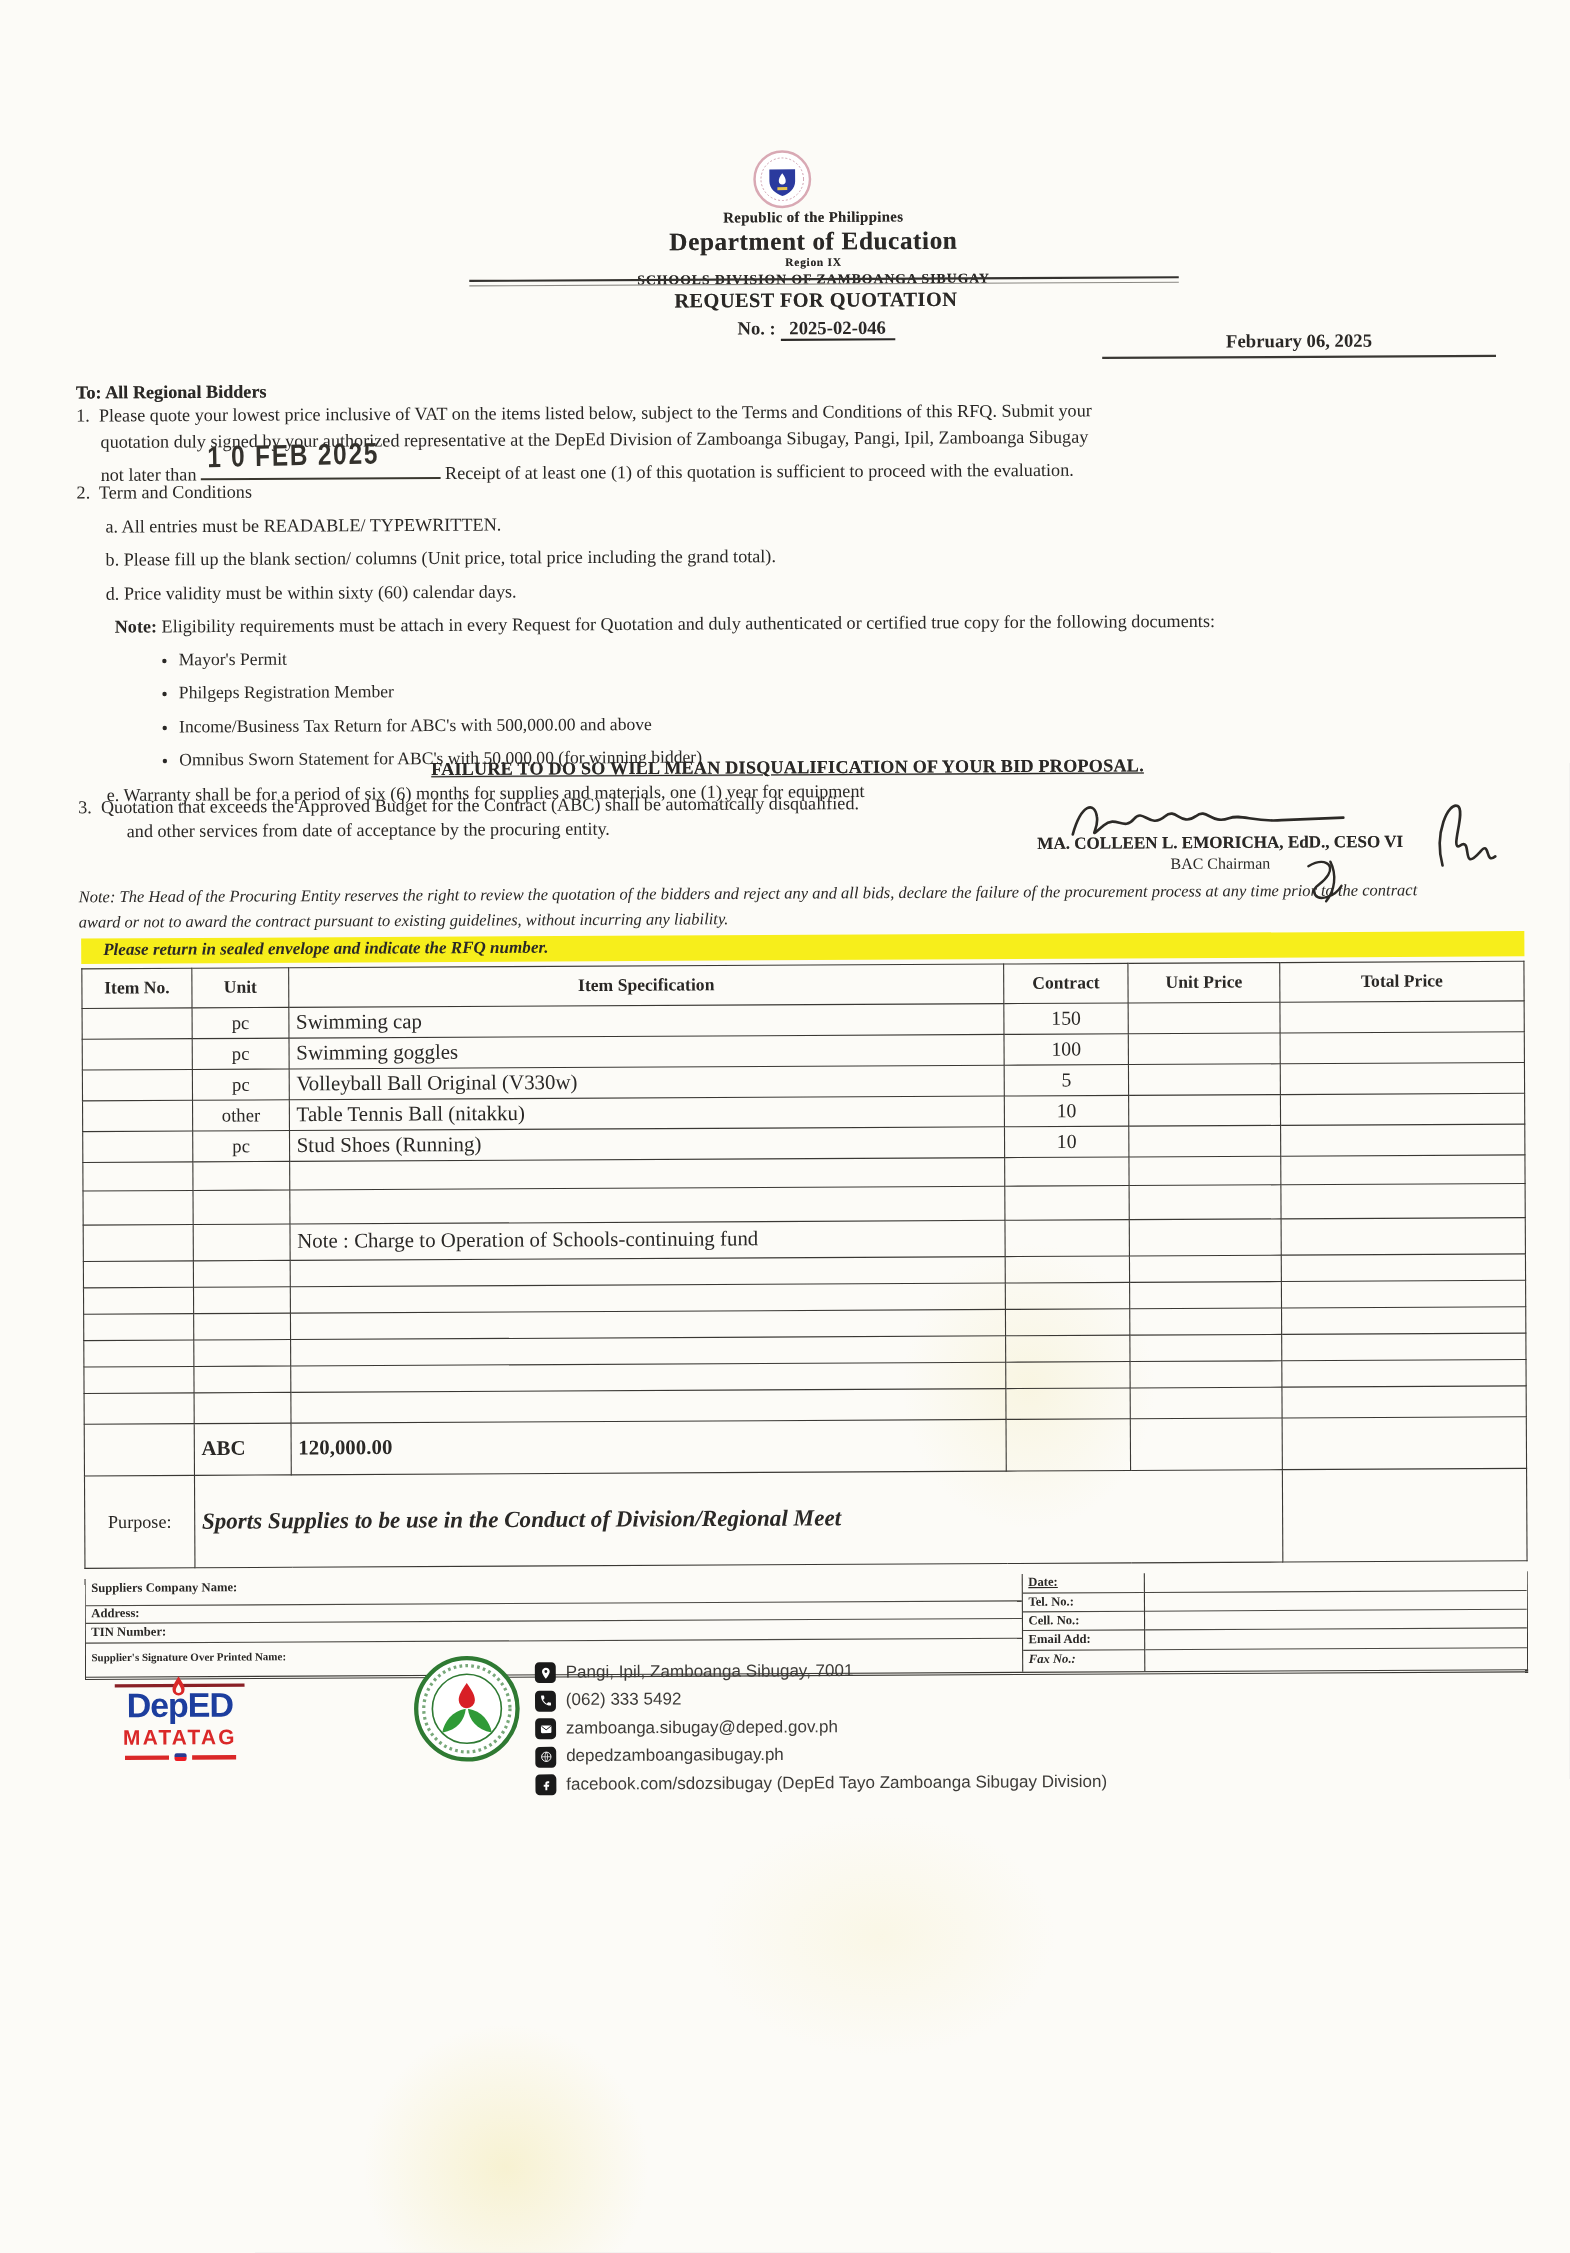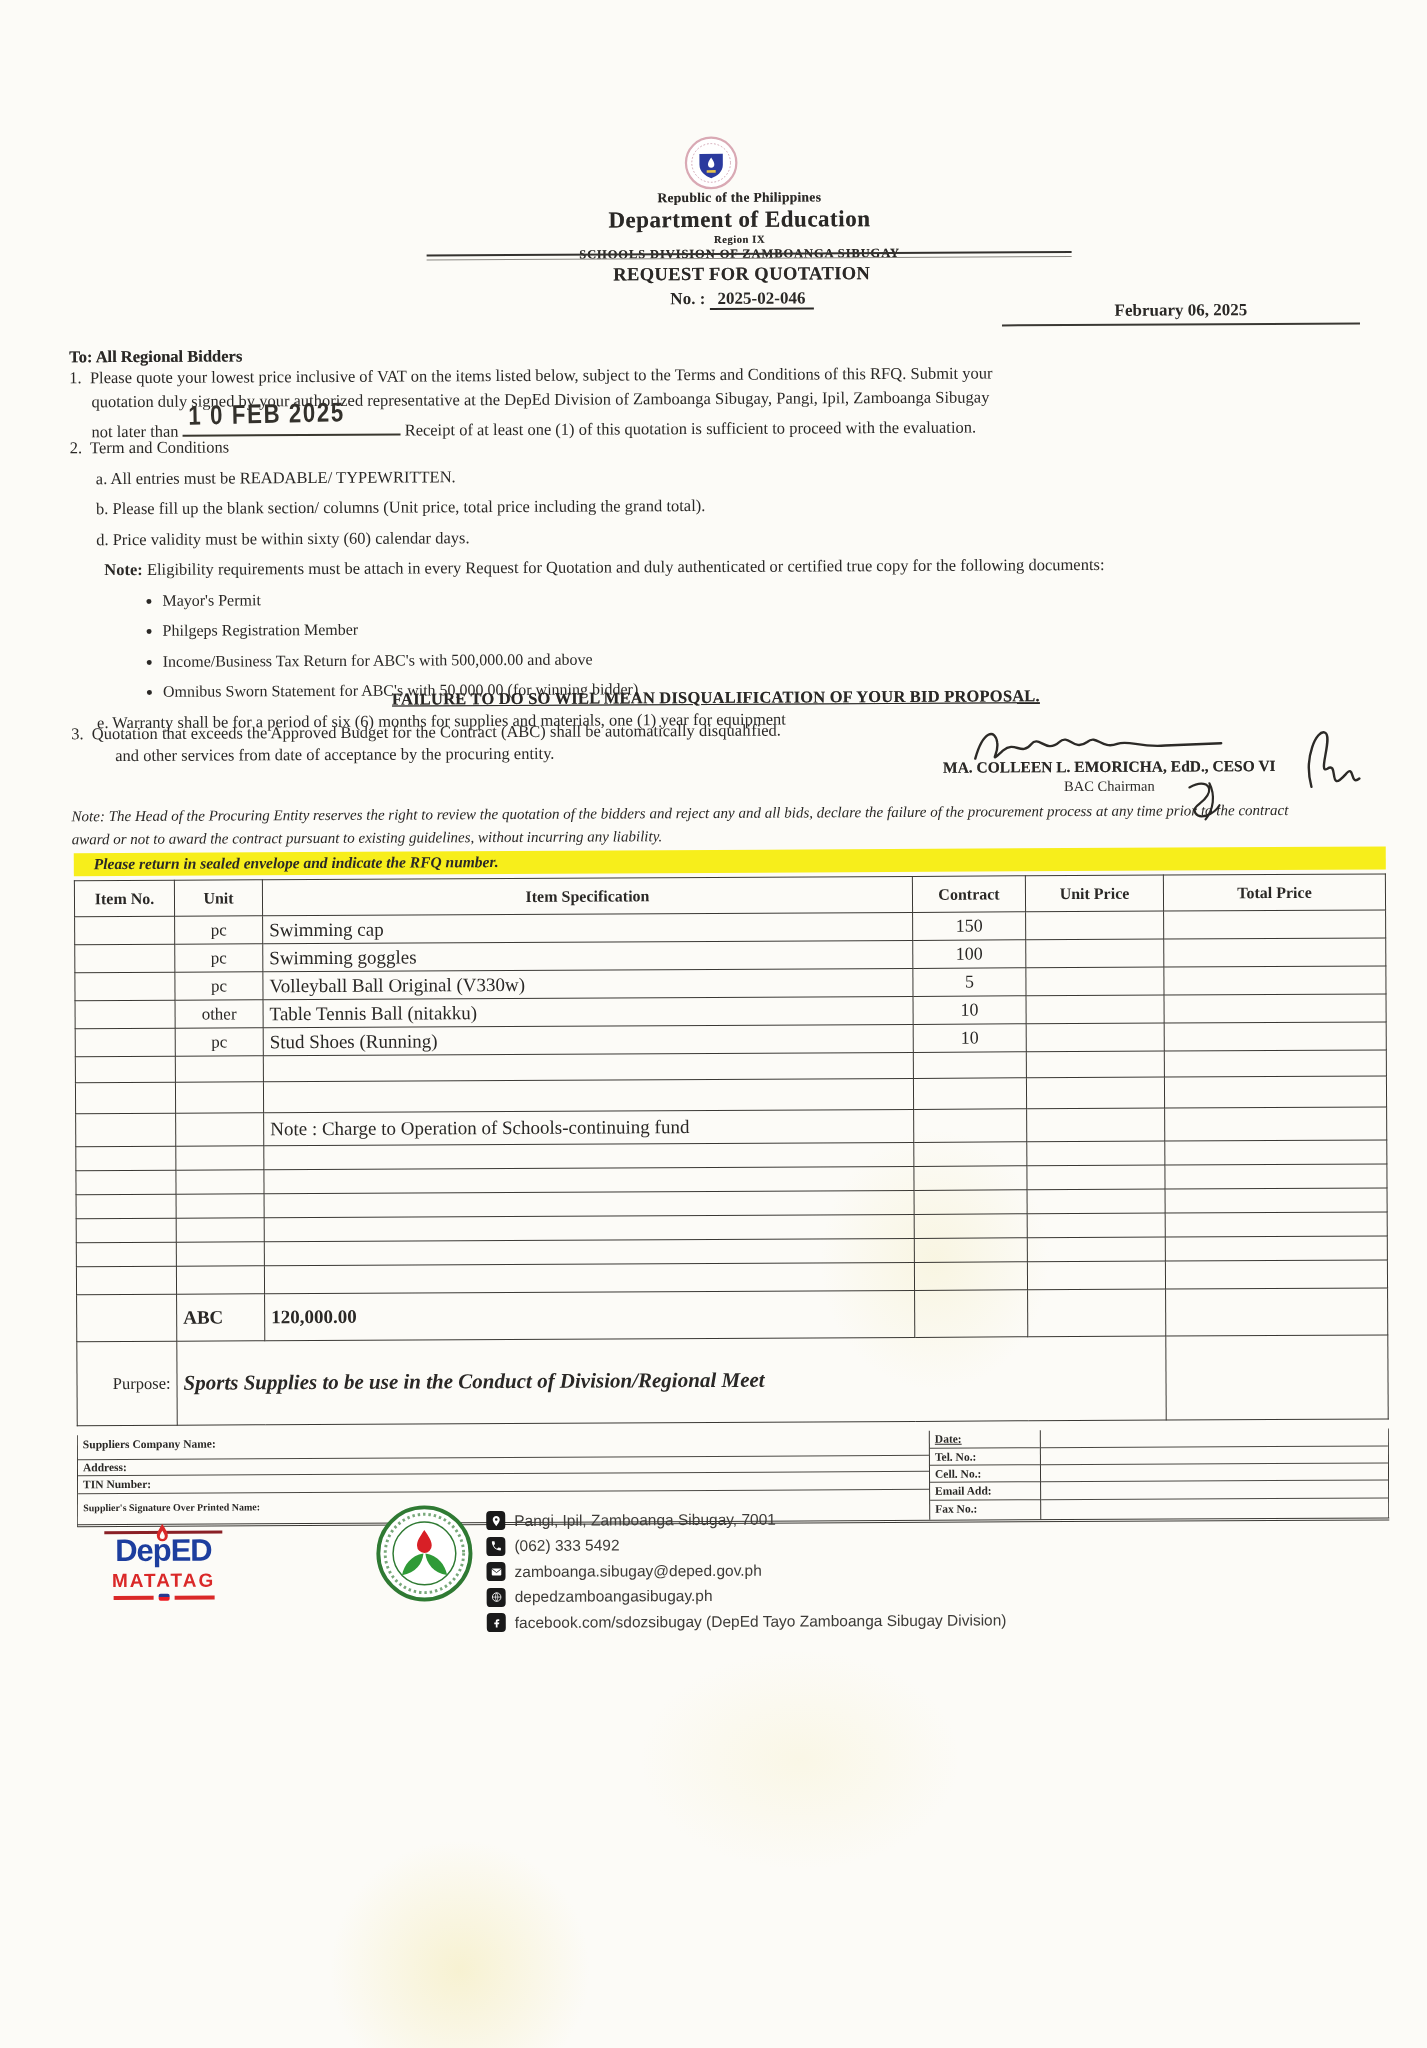--- a/index.html
+++ b/index.html
@@ -60,21 +60,21 @@
   .hl-bar .t{font-size:15.5px;font-weight:bold;font-style:italic;padding:2px 0 0 20px;}
 
   
   .rfq-table{left:74px;top:877px;width:1312px;border-collapse:collapse;table-layout:fixed;}
   .rfq-table td{border:1.5px solid #3a3834;padding:0 6px;overflow:hidden;}
   .rfq-table .hd{font-weight:bold;font-size:16px;text-align:center;}
   .unit-c{text-align:center;font-size:17px;}
   .spec-c{font-size:19px;padding-left:9px;}
   .qty-c{text-align:center;font-size:18px;}
   .abc-c{font-weight:bold;font-size:19px;}
-  .purpose-label{font-size:16.5px;text-align:right;}
+  .purpose-label{font-size:16.5px;text-align:center;}
   .purpose-text{font-weight:bold;font-style:italic;font-size:21px;padding-left:12px;}
 
   
   .sup{left:74px;top:1432px;width:1312px;display:flex;border:1.5px solid #3a3834;border-top:none;border-bottom:3px double #3a3834;box-sizing:border-box;}
   .sup .lcol{width:851px;}
   .sup .mcol{width:112px;border-left:1.5px solid #3a3834;border-right:1.5px solid #3a3834;box-sizing:border-box;}
   .sup .rcol{flex:1;}
   .sup .row{border-bottom:1.2px solid #4a4843;box-sizing:border-box;}
   .sup .row.last{border-bottom:none;}
   .slab{font-weight:bold;font-size:11.5px;padding:3px 0 0 5px;}
@@ -353,21 +353,21 @@
           </div>
         <div class="row" style="height:17px;">
             <div class="mlab">Tel. No.:</div>
           </div>
         <div class="row" style="height:17px;">
             <div class="mlab">Cell. No.:</div>
           </div>
         <div class="row" style="height:18px;">
             <div class="mlab">Email Add:</div>
           </div>
-        <div class="row last" style="height:19px;">
+        <div class="row last" style="height:19px;font-style:italic;">
             <div class="mlab">Fax No.:</div>
           </div>
       </div>
       <div class="rcol">
         <div class="row" style="height:18px;"></div>
         <div class="row" style="height:17px;"></div>
         <div class="row" style="height:17px;"></div>
         <div class="row" style="height:18px;"></div>
         <div class="row last" style="height:16px;"></div>
       </div>

